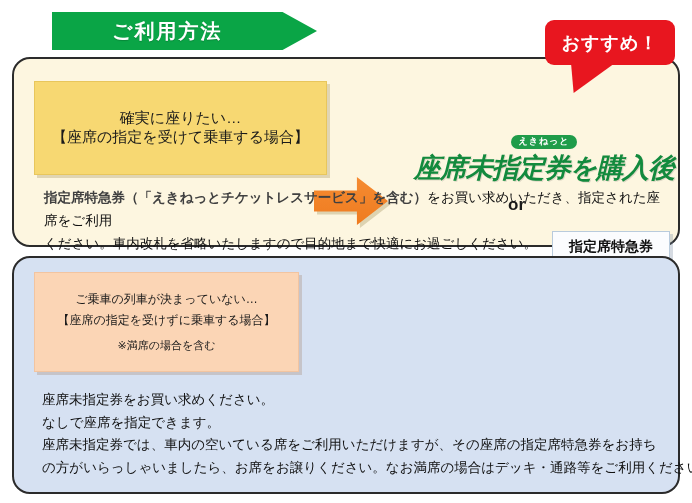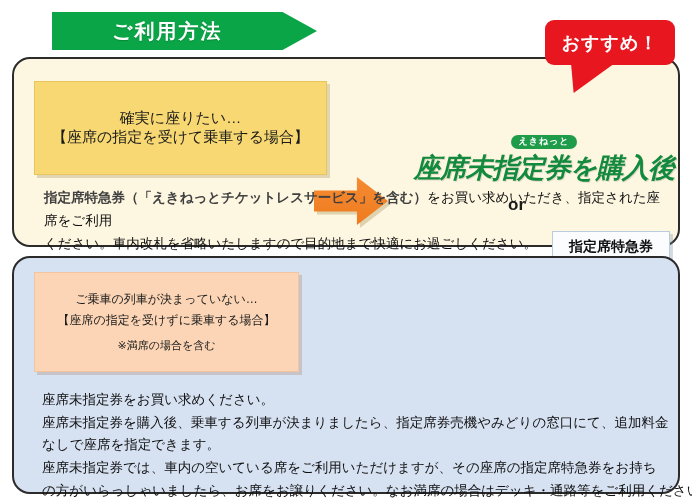--- a/index.html
+++ b/index.html
@@ -296,18 +296,17 @@
 <div class="panel" id="panel-unreserved">
 
   <div id="unreserved-case-box">
     <span class="ln">ご乗車の列車が決まっていない…</span>
     <span class="ln">【座席の指定を受けずに乗車する場合】</span>
     <span class="note">※満席の場合を含む</span>
   </div>
 
   <div id="unreserved-desc">
     <p>座席未指定券をお買い求めください。</p>
-    <p>座席未指定券を購入後、乗車する列車が決まりましたら、指定席券売機やみどりの窓口にて、追加料金</p>
     <p>なしで座席を指定できます。</p>
     <p>座席未指定券では、車内の空いている席をご利用いただけますが、その座席の指定席特急券をお持ち</p>
     <p>の方がいらっしゃいましたら、お席をお譲りください。なお満席の場合はデッキ・通路等をご利用ください。</p>
   </div>
 </div>
 
 </body></html>

